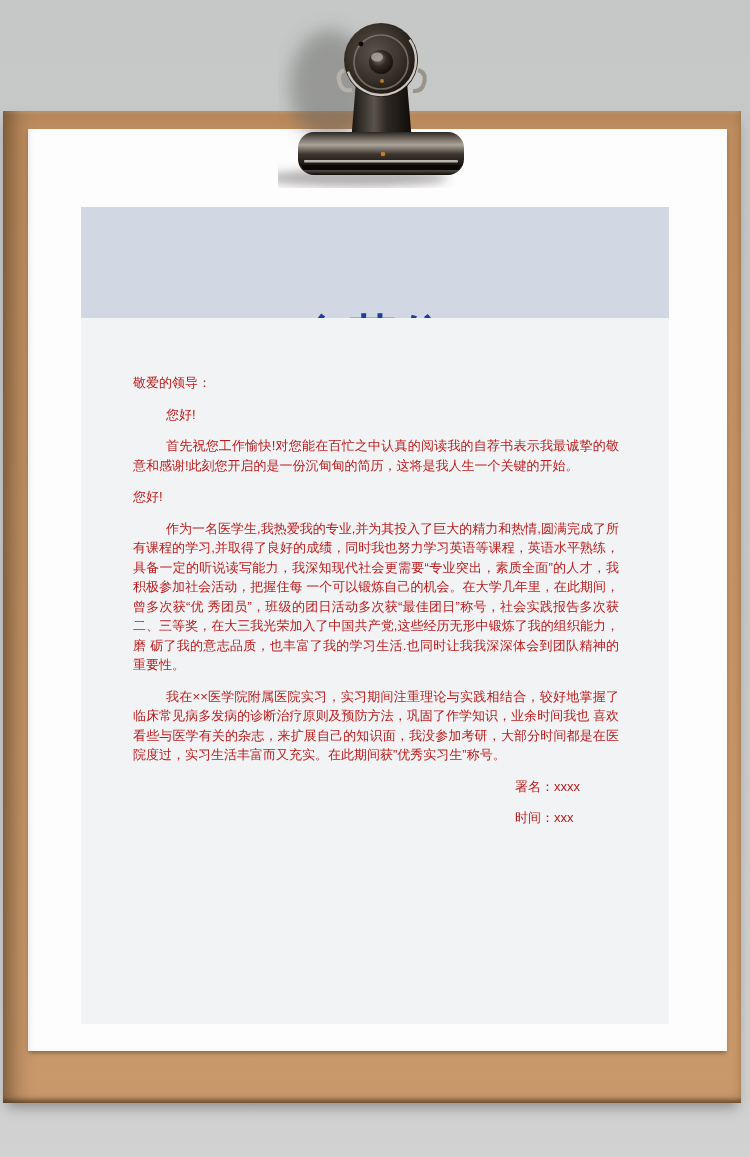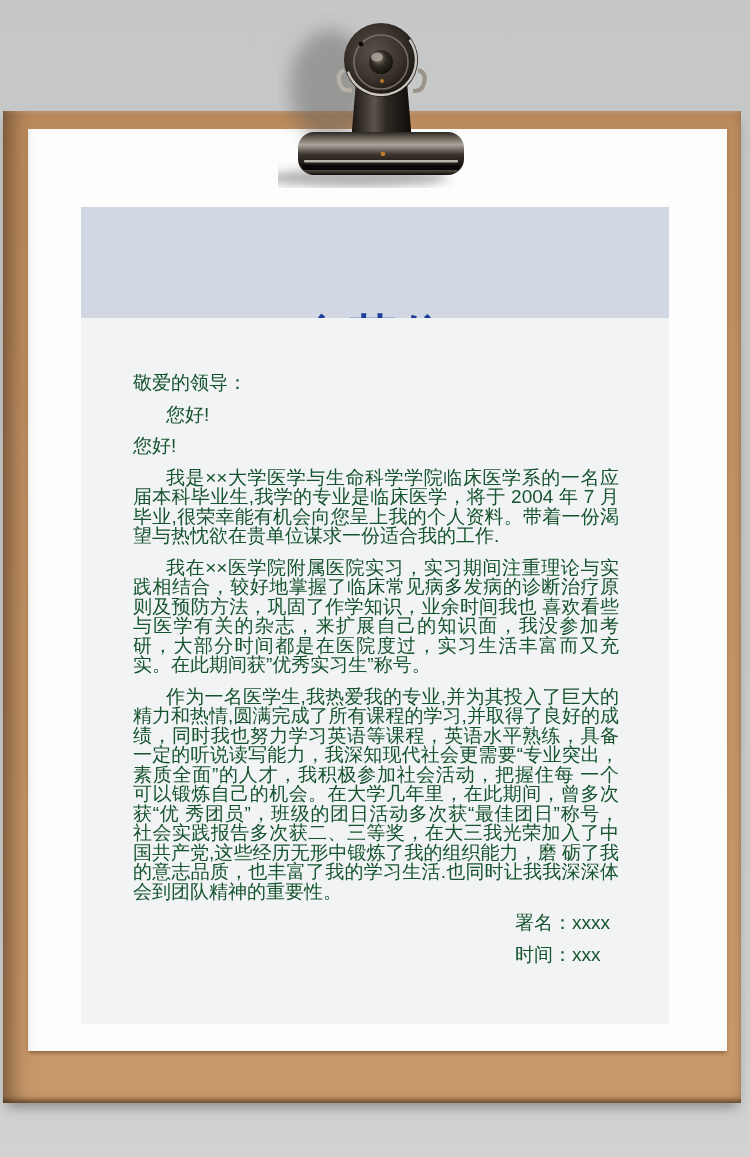--- a/index.html
+++ b/index.html
@@ -28,21 +28,21 @@
     background:#d2d8e3;display:flex;align-items:flex-end;justify-content:center;
   }
   .title{
     margin:0;padding-top:12px;
     color:#1e3c9c;font-size:46px;font-weight:800;letter-spacing:4px;line-height:1;
   }
   .content{
     position:absolute;left:53px;top:189px;width:588px;height:706px;
     background:#f2f3f5;box-sizing:border-box;
     padding:55px 50px 0 52px;
-    color:#14532d;font-size:19px;line-height:19.5px;
+    color:#b91c1c;font-size:13px;line-height:19.5px;
     text-align:justify;
   }
   .content p{margin:0 0 12px 0;}
   .indent-sm{text-indent:33px;}
   .indent-md{text-indent:44px;}
   .para{text-indent:33px;}
   .signature{margin-left:382px;margin-top:0;}
   .signature p{margin:0 0 12px 0;}
   .clip{position:absolute;left:278px;top:8px;width:210px;height:180px;}
 </style>
@@ -53,24 +53,24 @@
 
 <div class="board"></div>
 
 <div class="paper">
   <div class="banner">
     <h1 class="title">自荐信</h1>
   </div>
   <div class="content">
     <p>敬爱的领导：</p>
     <p class="indent-sm">您好!</p>
+    <p class="para">首先祝您工作愉快!对您能在百忙之中认真的阅读我的自荐书表示我最诚挚的敬意和感谢!此刻您开启的是一份沉甸甸的简历，这将是我人生一个关键的开始。</p>
     <p>您好!</p>
-    <p class="para">我是××大学医学与生命科学学院临床医学系的一名应届本科毕业生,我学的专业是临床医学，将于 2004 年 7 月毕业,很荣幸能有机会向您呈上我的个人资料。带着一份渴望与热忱欲在贵单位谋求一份适合我的工作.</p>
+    <p class="para">作为一名医学生,我热爱我的专业,并为其投入了巨大的精力和热情,圆满完成了所有课程的学习,并取得了良好的成绩，同时我也努力学习英语等课程，英语水平熟练，具备一定的听说读写能力，我深知现代社会更需要“专业突出，素质全面”的人才，我积极参加社会活动，把握住每 一个可以锻炼自己的机会。在大学几年里，在此期间，曾多次获“优 秀团员”，班级的团日活动多次获“最佳团日”称号，社会实践报告多次获二、三等奖，在大三我光荣加入了中国共产党,这些经历无形中锻炼了我的组织能力，磨 砺了我的意志品质，也丰富了我的学习生活.也同时让我我深深体会到团队精神的重要性。</p>
     <p class="para">我在××医学院附属医院实习，实习期间注重理论与实践相结合，较好地掌握了临床常见病多发病的诊断治疗原则及预防方法，巩固了作学知识，业余时间我也 喜欢看些与医学有关的杂志，来扩展自己的知识面，我没参加考研，大部分时间都是在医院度过，实习生活丰富而又充实。在此期间获”优秀实习生”称号。</p>
-    <p class="para">作为一名医学生,我热爱我的专业,并为其投入了巨大的精力和热情,圆满完成了所有课程的学习,并取得了良好的成绩，同时我也努力学习英语等课程，英语水平熟练，具备一定的听说读写能力，我深知现代社会更需要“专业突出，素质全面”的人才，我积极参加社会活动，把握住每 一个可以锻炼自己的机会。在大学几年里，在此期间，曾多次获“优 秀团员”，班级的团日活动多次获“最佳团日”称号，社会实践报告多次获二、三等奖，在大三我光荣加入了中国共产党,这些经历无形中锻炼了我的组织能力，磨 砺了我的意志品质，也丰富了我的学习生活.也同时让我我深深体会到团队精神的重要性。</p>
     <div class="signature">
       <p>署名：xxxx</p>
       <p>时间：xxx</p>
     </div>
   </div>
 </div>
 
 <svg class="clip" viewBox="0 0 210 180" aria-hidden="true">
   <defs>
     <filter id="soft" x="-50%" y="-50%" width="200%" height="200%">

